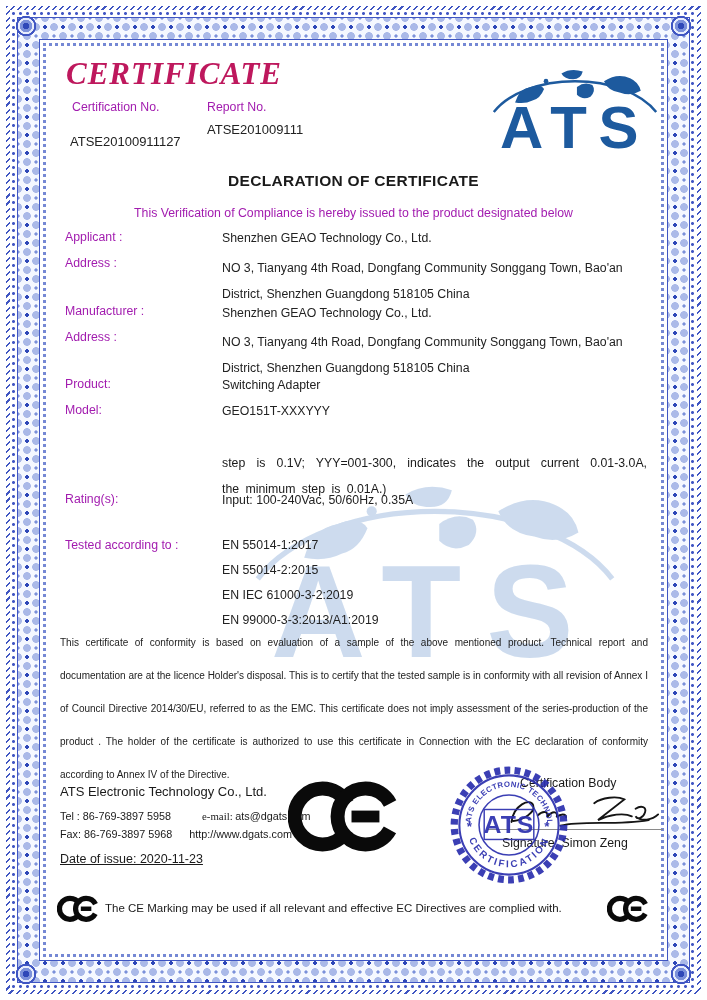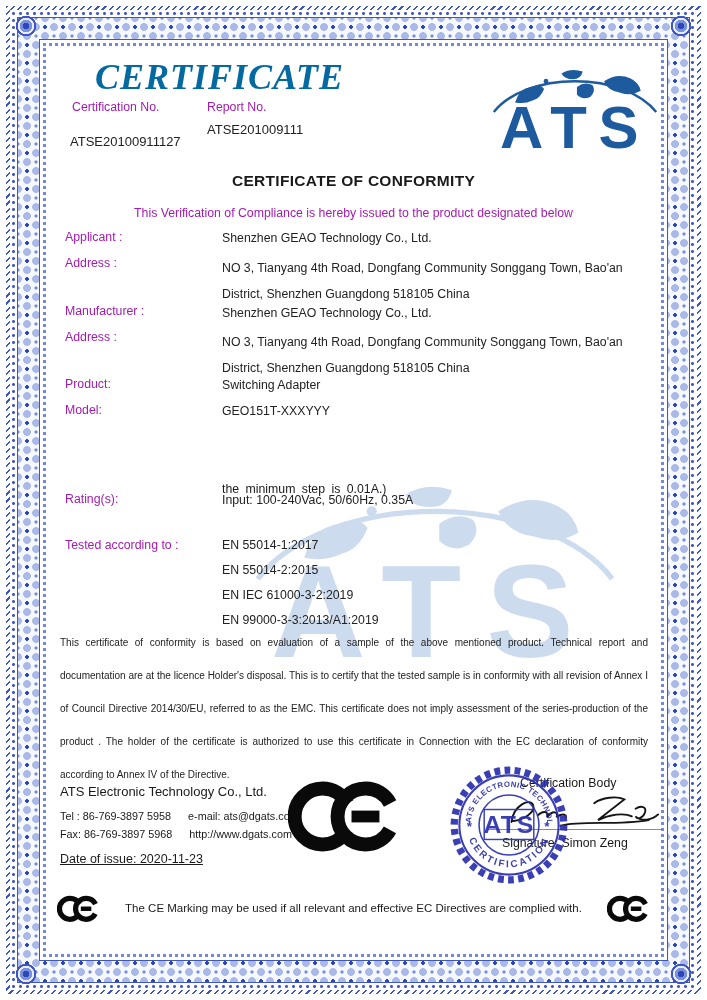--- a/index.html
+++ b/index.html
@@ -20,21 +20,21 @@
            radial-gradient(circle,#aab9e8 3.6px,transparent 4.1px) 0 9px/18px 18px,
            #f5f8ff; }
   .fw  { position:absolute; inset:39px; background:#ffffff; border:1.5px solid #3f55c2; }
   .fo  { position:absolute; inset:43px; border:3px dotted #7588d4; }
   .rosette { position:absolute; width:24px; height:24px; border-radius:50%;
          background:radial-gradient(circle,#2e47b8 3px,#7b90da 3.5px 6px,#e8edfc 6.5px 8px,#3f55c2 8.5px 10px,transparent 10.5px); }
   
   .content { position:absolute; left:50px; top:48px; width:607px; height:904px; }
   .abs { position:absolute; }
   .title { font-family:"Liberation Serif", serif; font-weight:bold; font-style:italic;
-           font-size:36px; letter-spacing:1px; color:#0369a1;margin-left:29px; }
+           font-size:31px; letter-spacing:1px; color:#be185d; }
   .lbl  { font-size:12.3px; color:#a21caf; }
   .val  { font-size:12.3px; color:#222; }
   .heading { width:100%; text-align:center; font-size:15.5px; font-weight:bold; letter-spacing:.3px; }
   .center { width:100%; text-align:center; }
   .jline { width:425px; text-align:justify; text-align-last:justify; font-size:12.3px; }
   .jline-last { width:425px; font-size:12.3px; word-spacing:3px; }
   .statement { width:588px; font-size:10px; line-height:33px; text-align:justify; text-align-last:left; color:#222; }
   .small { font-size:10.8px; }
   .wm { opacity:.5; }
   .sigline { border-top:1px solid #8a8a8a; }
@@ -84,21 +84,21 @@
           <path d="M28,52 q4,-14 16,-16 q10,-4 14,2 q-4,10 -12,12 q-8,4 -18,2 z" stroke="none"></path>
           <path d="M76,22 q10,-6 22,-2 q-2,8 -10,8 q-9,0 -12,-6 z" stroke="none"></path>
           <path d="M92,36 q8,-6 16,-2 q4,6 -2,12 q-8,4 -14,-2 z" stroke="none"></path>
           <path d="M120,30 q14,-9 27,-3 q9,4 11,13 q-10,6 -21,2 q-13,-2 -17,-12 z" stroke="none"></path>
           <circle cx="60" cy="30" r="2.4" stroke="none"></circle>
         </g>
         <text x="90" y="99" text-anchor="middle" font-size="62" font-weight="bold" letter-spacing="12" fill="#1d5a9e">ATS</text>
       </svg>
     </div>
 
-    <div class="abs heading" style="left:0; top:124px;">CERTIFICATE OF CONFORMITY</div>
+    <div class="abs heading" style="left:0; top:124px;">DECLARATION OF CERTIFICATE</div>
     <div class="abs center lbl" style="left:0; top:158px;">This Verification of Compliance is hereby issued to the product designated below</div>
 
     <div class="abs lbl" style="left:15px; top:182px;">Applicant :</div>
     <div class="abs val" style="left:172px; top:183px;">Shenzhen GEAO Technology Co., Ltd.</div>
 
     <div class="abs lbl" style="left:15px; top:208px;">Address :</div>
     <div class="abs val" style="left:172px; top:213px;">NO 3, Tianyang 4th Road, Dongfang Community Songgang Town, Bao'an</div>
     <div class="abs val" style="left:172px; top:239px;">District, Shenzhen Guangdong 518105 China</div>
 
     <div class="abs lbl" style="left:15px; top:256px;">Manufacturer :</div>
@@ -107,38 +107,39 @@
     <div class="abs lbl" style="left:15px; top:282px;">Address :</div>
     <div class="abs val" style="left:172px; top:287px;">NO 3, Tianyang 4th Road, Dongfang Community Songgang Town, Bao'an</div>
     <div class="abs val" style="left:172px; top:313px;">District, Shenzhen Guangdong 518105 China</div>
 
     <div class="abs lbl" style="left:15px; top:329px;">Product:</div>
     <div class="abs val" style="left:172px; top:330px;">Switching Adapter</div>
 
     <div class="abs lbl" style="left:15px; top:355px;">Model:</div>
     <div class="abs val" style="left:172px; top:356px;">GEO151T-XXXYYY</div>
 
+    <div class="abs jline" style="left:172px; top:408px;">step is 0.1V; YYY=001-300, indicates the output current 0.01-3.0A,</div>
     <div class="abs jline-last" style="left:172px; top:434px;">the minimum step is 0.01A.)</div>
 
     <div class="abs lbl" style="left:15px; top:444px;">Rating(s):</div>
     <div class="abs val" style="left:172px; top:445px;">Input: 100-240Vac, 50/60Hz, 0.35A</div>
 
     <div class="abs lbl" style="left:15px; top:490px;">Tested according to :</div>
     <div class="abs val" style="left:172px; top:490px;">EN 55014-1:2017</div>
     <div class="abs val" style="left:172px; top:515px;">EN 55014-2:2015</div>
     <div class="abs val" style="left:172px; top:540px;">EN IEC 61000-3-2:2019</div>
     <div class="abs val" style="left:172px; top:565px;">EN 99000-3-3:2013/A1:2019</div>
 
     <div class="abs statement" style="left:10px; top:578px;">This certificate of conformity is based on evaluation of a sample of the above mentioned product. Technical report and documentation are at the licence Holder's disposal. This is to certify that the tested sample is in conformity with all revision of Annex I of Council Directive 2014/30/EU, referred to as the EMC. This certificate does not imply assessment of the series-production of the product . The holder of the certificate is authorized to use this certificate in Connection with the EC declaration of conformity according to Annex IV of the Directive.</div>
 
     <div class="abs" style="left:10px; top:736px; font-size:13px;">ATS Electronic Technology Co., Ltd.</div>
 
     <div class="abs small" style="left:10px; top:762px;">
       <span>Tel : </span><span>86-769-3897 5958</span>
-      <span style="margin-left:14px;">e-mail: </span><span>ats@dgats.com</span>
+      <span style="margin-left:28px;font-family:Liberation Serif, serif;">e-mail: </span><span>ats@dgats.com</span>
     </div>
     <div class="abs small" style="left:10px; top:780px;">
       <span>Fax: </span><span>86-769-3897 5968</span>
       <span style="margin-left:14px;">http://www.dgats.com</span>
     </div>
 
     <div class="abs" style="left:10px; top:804px; font-size:12.5px;text-decoration:underline;">Date of issue: 2020-11-23</div>
 
     <div class="abs" style="left:238px; top:732px;">
       <svg viewBox="0 0 104 68" width="112" height="73">
@@ -187,21 +188,21 @@
 
     <div class="abs" style="left:7px; top:847px;">
       <svg viewBox="0 0 104 68" width="42" height="27.5">
         <g fill="none" stroke="#0a0a0a" stroke-width="13">
           <circle cx="32" cy="34" r="26" stroke-dasharray="137.4 26" stroke-dashoffset="-13"></circle>
           <circle cx="72" cy="34" r="26" stroke-dasharray="137.4 26" stroke-dashoffset="-13"></circle>
         </g>
         <rect x="59" y="28.5" width="26" height="11" fill="#0a0a0a"></rect>
       </svg>
     </div>
-    <div class="abs" style="left:55px; top:854px; width:497px; text-align:center; font-size:11.5px;">The CE Marking may be used if all relevant and effective EC Directives are complied with.</div>
+    <div class="abs" style="left:55px; top:854px; width:497px; text-align:left; font-size:11.5px;">The CE Marking may be used if all relevant and effective EC Directives are complied with.</div>
     <div class="abs" style="left:557px; top:847px;">
       <svg viewBox="0 0 104 68" width="42" height="27.5">
         <g fill="none" stroke="#0a0a0a" stroke-width="13">
           <circle cx="32" cy="34" r="26" stroke-dasharray="137.4 26" stroke-dashoffset="-13"></circle>
           <circle cx="72" cy="34" r="26" stroke-dasharray="137.4 26" stroke-dashoffset="-13"></circle>
         </g>
         <rect x="59" y="28.5" width="26" height="11" fill="#0a0a0a"></rect>
       </svg>
     </div>
 

